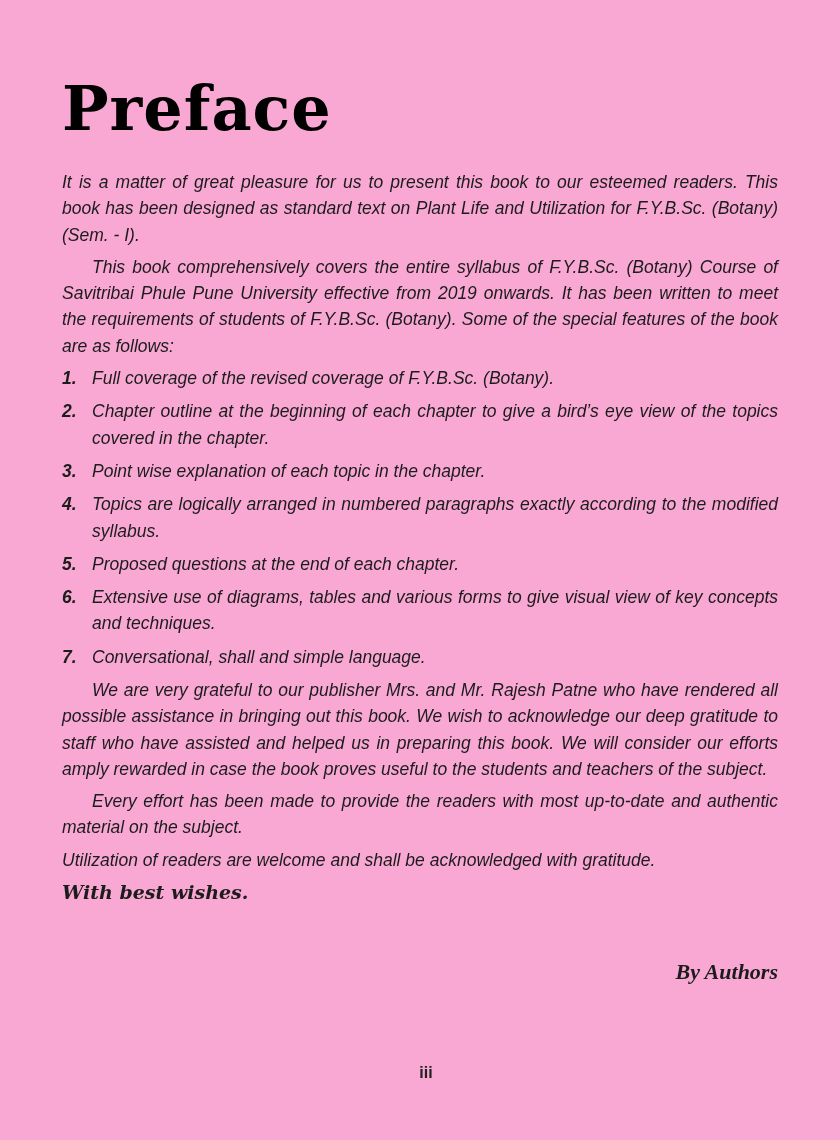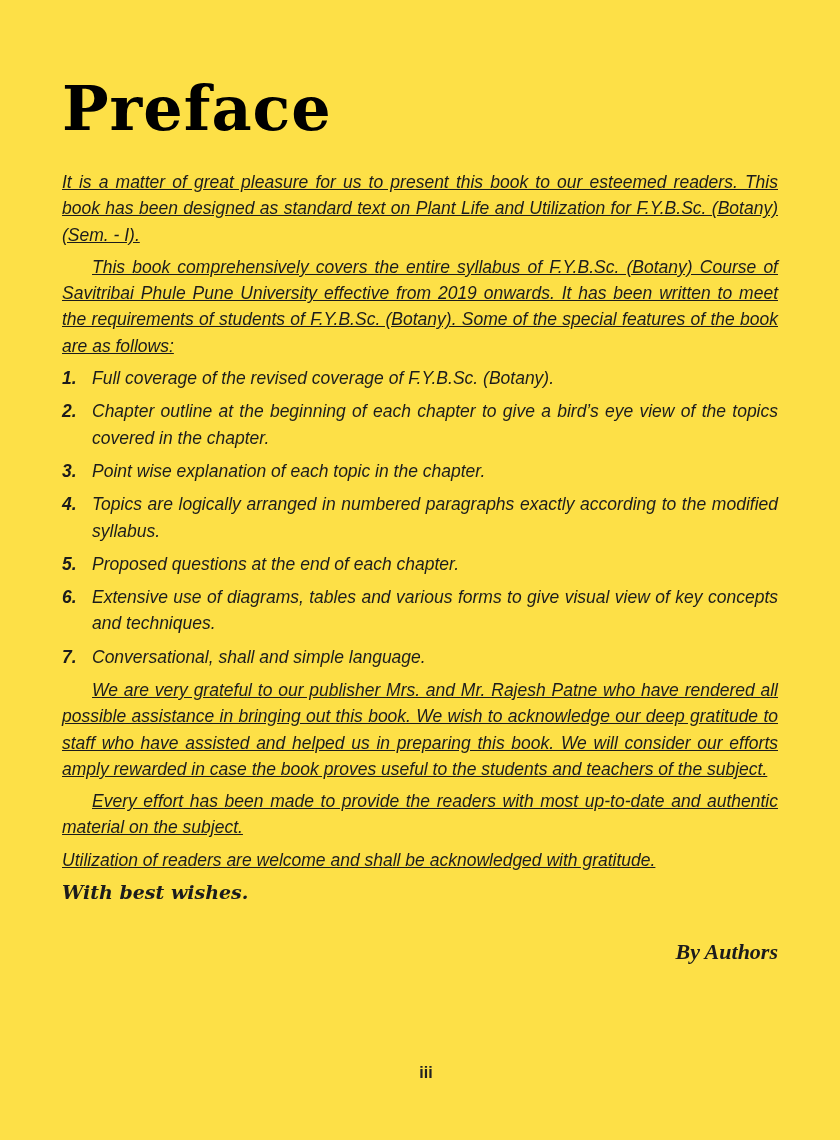--- a/index.html
+++ b/index.html
@@ -1,21 +1,21 @@
 <!DOCTYPE html>
 <html><head>
 <meta charset="utf-8">
 <style>
   * { box-sizing: border-box; }
   html, body { margin: 0; padding: 0; background: #ffffff; }
   .page {
     position: relative;
     width: 840px;
     height: 1140px;
-    background: #fde047;
+    background: #f9a8d4;
     color: #1c1c1c;
     font-family: "Liberation Sans", sans-serif;
     overflow: hidden;
   }
   .content {
     padding: 76px 62px 0 62px;
   }
   .title {
     font-family: "DejaVu Serif", serif;
     font-weight: 900;
@@ -26,21 +26,20 @@
     margin: 0 0 26px 0;
   }
   .body-text {
     font-style: italic;
     font-size: 17.5px;
     line-height: 26.3px;
     text-align: justify;
   }
   p.para {
     margin: 0 0 6px 0;
-    text-decoration: underline;
   }
   p.para.indent {
     text-indent: 30px;
   }
   .feature-list {
     margin: 2px 0 4px 0;
     padding: 0;
   }
   .feature-item {
     display: flex;
@@ -69,21 +68,21 @@
     line-height: 26px;
     margin: 2px 0 16px 0;
     text-align: left;
   }
   .signature {
     font-family: "Liberation Serif", serif;
     font-weight: bold;
     font-style: italic;
     font-size: 22px;
     text-align: right;
-    margin-top: 34px;
+    margin-top: 54px;
   }
   .page-number {
     position: absolute;
     left: 12px;
     right: 0;
     bottom: 58px;
     text-align: center;
     font-weight: bold;
     font-size: 16px;
     color: #222222;

